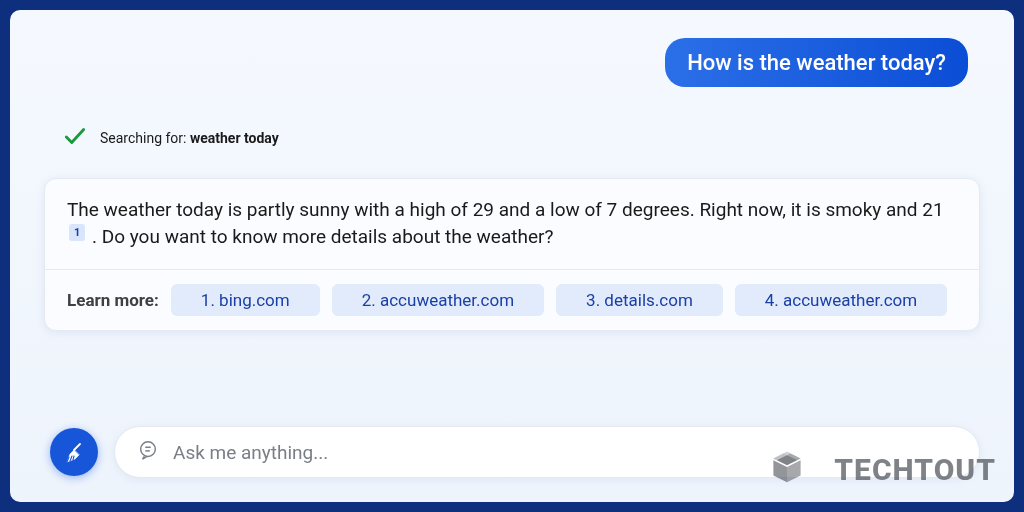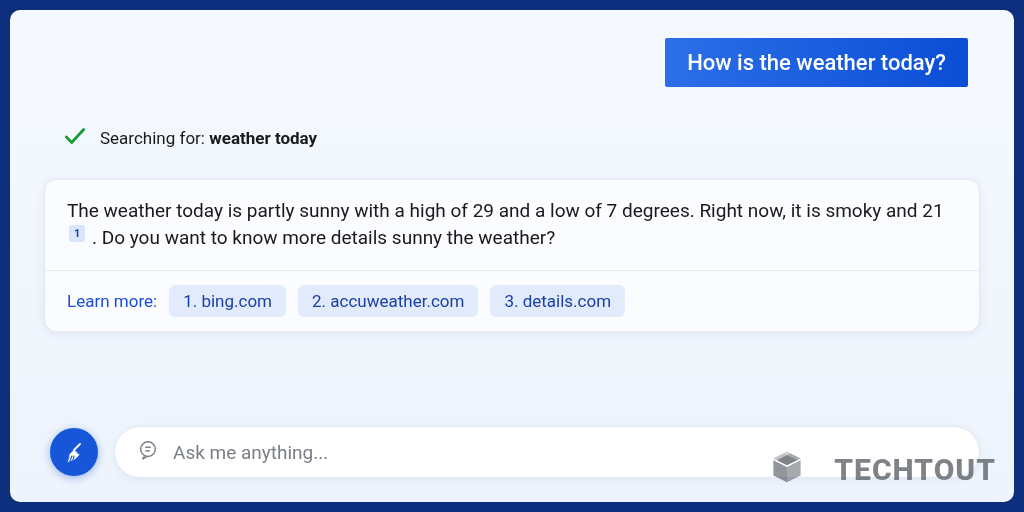--- a/index.html
+++ b/index.html
@@ -25,34 +25,34 @@
       display: flex;
       flex-direction: column;
     }
     .user-bubble {
       align-self: flex-end;
       background: linear-gradient(90deg, #2b6fe8 0%, #0b4ed6 100%);
       color: white;
       font-size: 22px;
       font-weight: 500;
       padding: 12px 22px;
-      border-radius: 2px;
+      border-radius: 20px;
       margin-right: 12px;
       margin-top: 6px;
     }
     .status-lines {
       margin-top: 36px;
       padding-left: 18px;
     }
     .status-line {
       display: flex;
       align-items: center;
       gap: 12px;
       margin-bottom: 22px;
-      font-size: 17px;
+      font-size: 14px;
       color: #1a1a1a;
     }
     .status-line .check-icon svg {
       width: 26px;
       height: 26px;
     }
     .answer-card {
       background: #fafcff;
       border: 1px solid #e4e9f2;
       border-radius: 12px;
@@ -79,27 +79,27 @@
     .learn-row {
       border-top: 1px solid #e4e9f2;
       padding: 14px 22px;
       display: flex;
       align-items: center;
       gap: 12px;
       flex-wrap: wrap;
       font-size: 17px;
     }
     .learn-label {
-      font-weight: 400;
-      color: #1d4ed8;
+      font-weight: 700;
+      color: #404040;
     }
     .source-chip {
       background: #e2ebfb;
       color: #1a3fa6;
-      padding: 6px 14px;
+      padding: 6px 30px;
       border-radius: 6px;
       font-size: 17px;
       cursor: pointer;
     }
     .input-row {
       display: flex;
       align-items: center;
       gap: 16px;
       margin-top: auto;
       margin-bottom: 6px;
@@ -190,35 +190,39 @@
       <span>
         <span>Searching for: </span><span class="searching-query">weather today</span>
       </span>
     </div>
   </div>
 
   <div class="answer-card">
     <div class="answer-text">
       <span>The weather today is partly sunny with a high of 29 and a low of 7 degrees. Right now, it is smoky and 21</span>
       <span class="citation">1</span>
-      <span>. Do you want to know more details sunny the weather?</span>
+      <span>. Do you want to know more details about the weather?</span>
     </div>
     <div class="learn-row">
       <span class="learn-label">Learn more:</span>
       <span class="source-chip">
         <span>1.</span>
         <span>bing.com</span>
       </span>
       <span class="source-chip">
         <span>2.</span>
         <span>accuweather.com</span>
       </span>
       <span class="source-chip">
         <span>3.</span>
         <span>details.com</span>
+      </span>
+      <span class="source-chip">
+        <span>4.</span>
+        <span>accuweather.com</span>
       </span>
     </div>
   </div>
 
   <div class="input-row">
     <div class="broom-btn">
       <svg viewBox="0 0 24 24" fill="none" stroke="#fff" stroke-width="1.8" stroke-linecap="round" stroke-linejoin="round">
         <path d="M18 4 L12 10"></path>
         <path d="M12 10 L8 14 L5 22 L13 19 L17 15 Z" fill="#fff" stroke="#fff" stroke-width="0.6"></path>
         <path d="M5 22 L7 17" stroke="#1756d9" stroke-width="1.1"></path>

